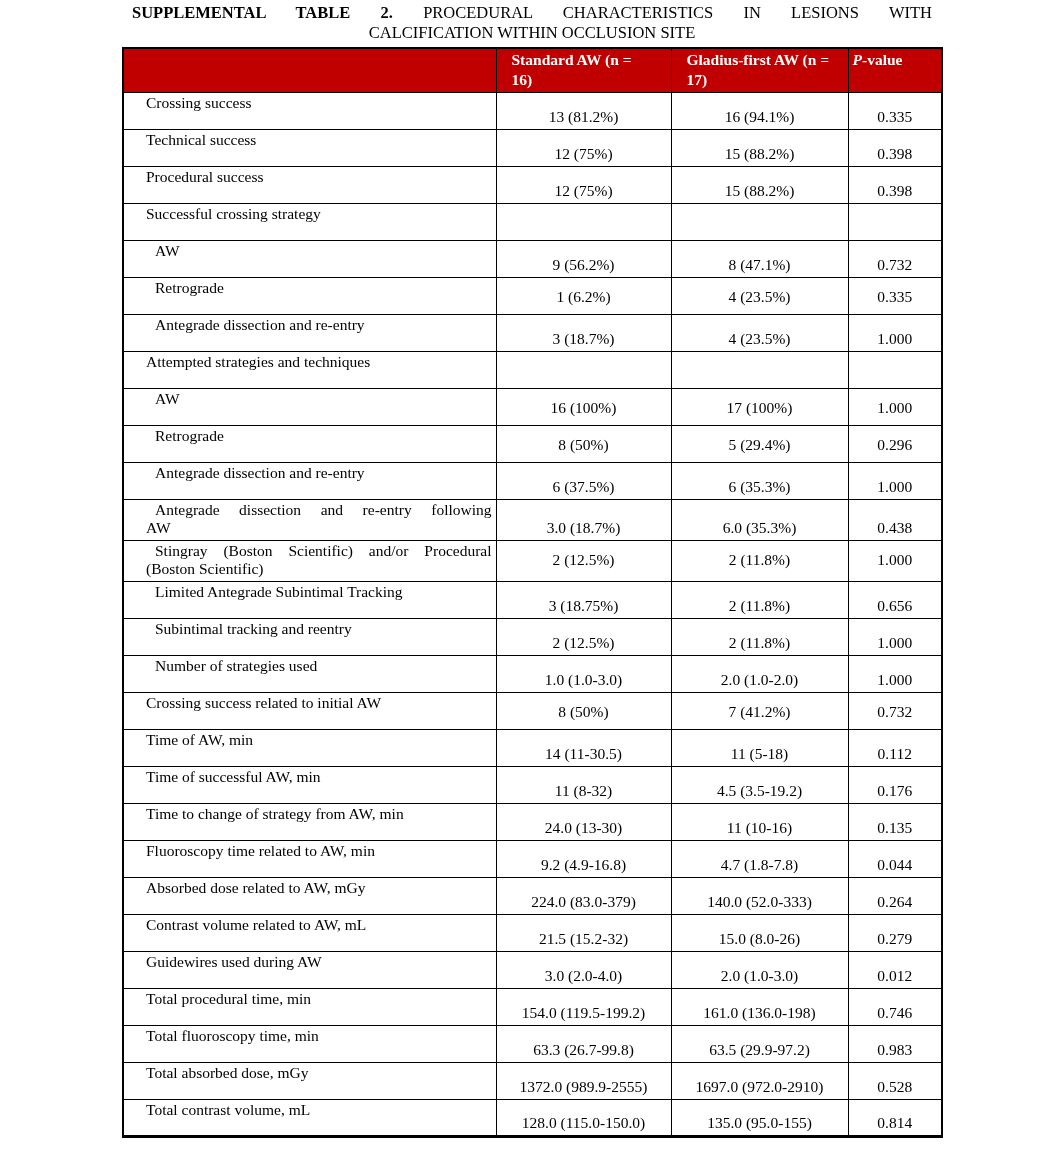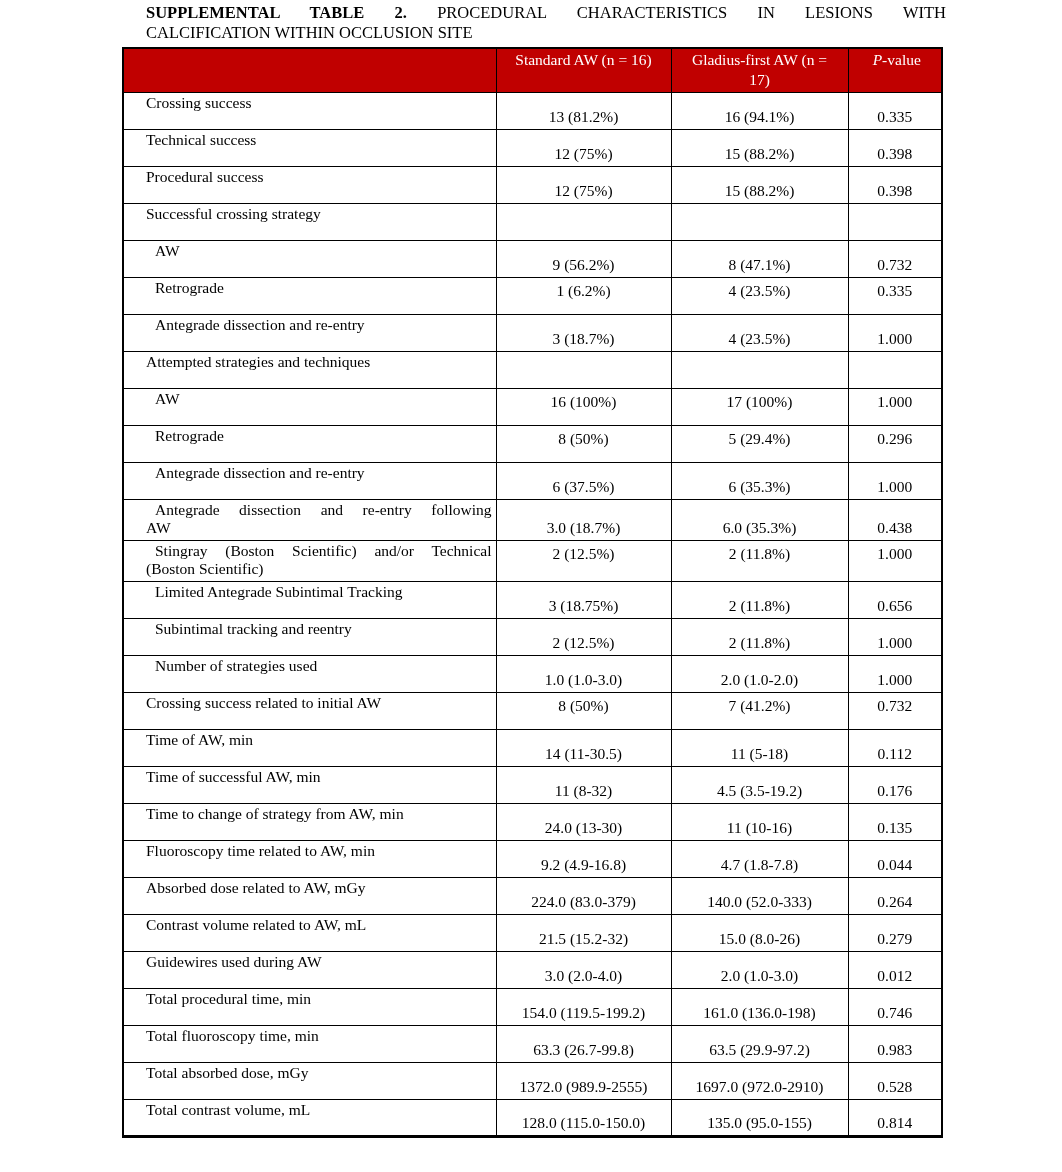--- a/index.html
+++ b/index.html
@@ -6,63 +6,63 @@
   body {
     width: 1062px; height: 1172px;
     background: #ffffff;
     font-family: "Liberation Serif", serif;
     color: #000000;
     overflow: hidden;
   }
   .page { width: 819px; margin-left: 122px; padding-top: 3px; }
 
   
-  .title { width: 800px; margin-left: 24px; font-size: 16.5px; line-height: 20px; margin-bottom: 4px; }
+  .title { width: 800px; margin-left: 10px; font-size: 16.5px; line-height: 20px; margin-bottom: 4px; }
   .t-line1 { text-align: justify; height: 20px; overflow: hidden; }
   .t-line1::after { content: ""; display: inline-block; width: 100%; height: 0; }
   .t-line1 b { font-weight: bold; }
-  .t-line2 { text-align: left; }
+  .t-line2 { text-align: center; }
 
   
   table {
     border-collapse: collapse;
     table-layout: fixed;
     width: 819px;
     border: 2px solid #000;
     border-bottom: 3px solid #000;
     font-size: 15.5px;
   }
   th, td { border: 1.5px solid #000; }
   thead tr { height: 44px; }
   th {
     background: var(--accent, #C00000);
     color: var(--accent-text, #ffffff);
-    font-weight: normal;
-    text-align: center;
+    font-weight: bold;
+    text-align: left;
     vertical-align: top;
     line-height: 20px;
     padding: 1px 15px 0 15px;
   }
   th.c0 { padding: 0; }
   th.c3 { padding: 1px 0 0 4px; }
   th i { font-style: italic; }
 
   tbody tr { height: 37px; }
   td.label {
     vertical-align: top;
     text-align: left;
     padding: 1px 4px 2px 22px;
     line-height: 18.5px;
   }
   td.label div.ind { text-indent: 9px; }
   td.label .jline { text-align: justify; height: 18.5px; overflow: hidden; }
   td.label .jline::after { content: ""; display: inline-block; width: 100%; height: 0; }
   td.val { text-align: center; line-height: 18px; padding: 1px 2px; }
   tr.v-bottom td.val { vertical-align: bottom; padding-bottom: 3px; }
-  tr.v-top td.val { vertical-align: top; padding-top: 4px; }
+  tr.v-top td.val { vertical-align: top; padding-top: 10px; }
 </style>
 </head>
 <body>
 
 <div class="page">
 
   <div class="title">
     <div class="t-line1"><b>SUPPLEMENTAL TABLE 2.</b><span> PROCEDURAL CHARACTERISTICS IN LESIONS WITH</span></div>
     <div class="t-line2">CALCIFICATION WITHIN OCCLUSION SITE</div>
   </div>
@@ -175,21 +175,21 @@
           <td class="label">
             <div class="ind jline">Antegrade dissection and re-entry following</div>
             <div>AW</div>
           </td>
           <td class="val">3.0 (18.7%)</td>
           <td class="val">6.0 (35.3%)</td>
           <td class="val">0.438</td>
         </tr>
         <tr class="v-top">
           <td class="label">
-            <div class="ind jline">Stingray (Boston Scientific) and/or Technical</div>
+            <div class="ind jline">Stingray (Boston Scientific) and/or Procedural</div>
             <div>(Boston Scientific)</div>
           </td>
           <td class="val">2 (12.5%)</td>
           <td class="val">2 (11.8%)</td>
           <td class="val">1.000</td>
         </tr>
         <tr class="v-bottom">
           <td class="label">
             <div class="ind">Limited Antegrade Subintimal Tracking</div>
           </td>

